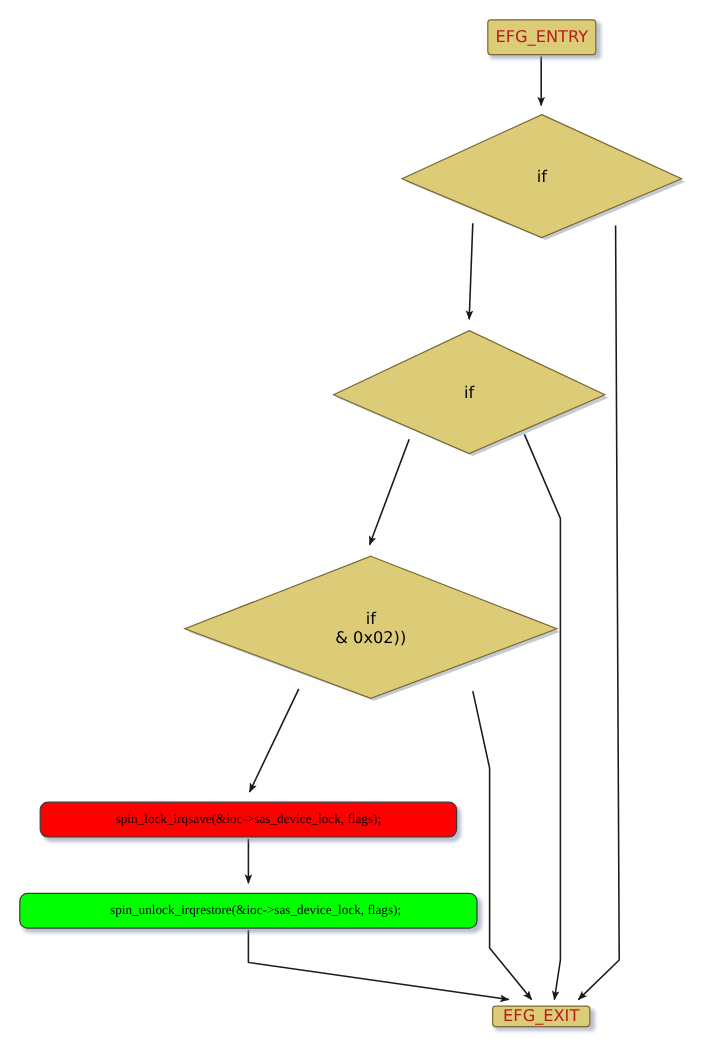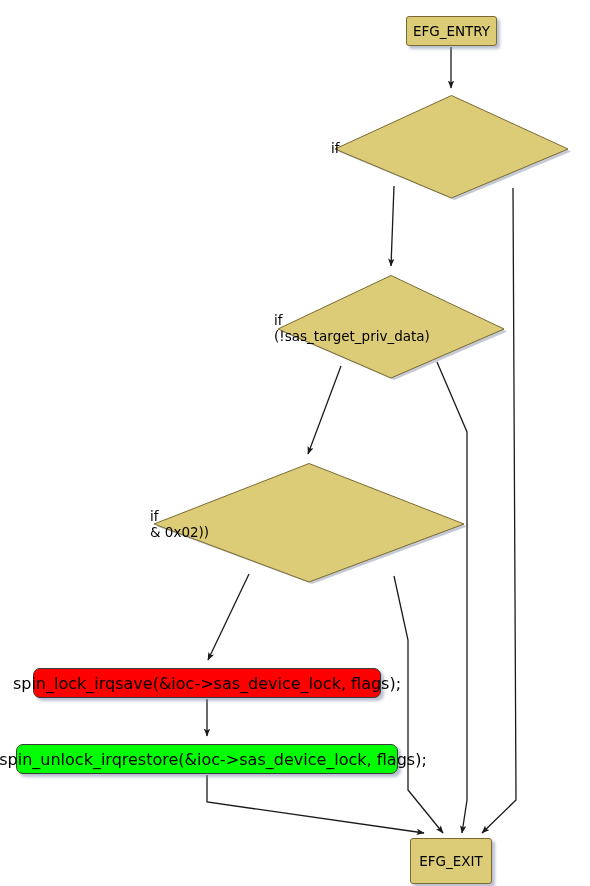--- a/index.html
+++ b/index.html
@@ -28,54 +28,55 @@
   }
   
   .terminal {
     background: #DDCC77;
     border: 1px solid #7A6A32;
     border-radius: 3px;
     box-shadow: 3px 3px 3px rgba(130,140,170,0.55);
     display: flex;
     align-items: center;
     justify-content: center;
-    color: #000000;
+    color: #b91c1c;
     font-size: 13.5px;
     white-space: nowrap;
   }
   
   .stmt {
     border: 1px solid #3A3A3A;
     border-radius: 7px;
     box-shadow: 3px 3px 3px rgba(130,140,170,0.55);
     display: flex;
     align-items: center;
     justify-content: center;
     color: #000000;
-    font-size: 16px;
+    font-size: 11px;
     white-space: nowrap;
     padding: 0 8px;
+    font-family: Liberation Serif, serif;
   }
   .stmt-red  { background: #FF0000; }
   .stmt-green{ background: #00FF00; }
 
   
   .diamond-wrap { position: absolute; }
   .diamond-shape {
     position: absolute;
     left: 0; top: 0;
     width: 100%; height: 100%;
   }
   .diamond-label {
     position: absolute;
     left: 0; top: 0;
     width: 100%; height: 100%;
     display: flex;
     flex-direction: column;
-    align-items: flex-start;
+    align-items: center;
     justify-content: center;
     color: #000000;
     font-size: 13.5px;
     line-height: 16px;
     text-align: center;
     pointer-events: none;
   }
   .diamond-label .ln { display: block; white-space: nowrap; }
 </style>
 </head>
@@ -117,21 +118,20 @@
     </div>
   </div>
 
   <div class="diamond-wrap" style="left:274px; top:274px; width:234px; height:108px;">
     <svg class="diamond-shape" viewBox="0 0 234 108" preserveAspectRatio="none">
       <polygon points="120,5.5 233,57.5 120,106 7,57.5" fill="#8A93AA" opacity="0.5"></polygon>
       <polygon points="117,1.5 230,55 117,104 4,55" fill="#DDCC77" stroke="#7A6A32" stroke-width="1"></polygon>
     </svg>
     <div class="diamond-label">
       <span class="ln">if</span>
-      <span class="ln">(!sas_target_priv_data)</span>
     </div>
   </div>
 
   <div class="diamond-wrap" style="left:150px; top:462px; width:318px; height:124px;">
     <svg class="diamond-shape" viewBox="0 0 318 124" preserveAspectRatio="none">
       <polygon points="162,5.5 317,64.5 162,122 7,64.5" fill="#8A93AA" opacity="0.5"></polygon>
       <polygon points="159,1.5 314,62 159,120 4,62" fill="#DDCC77" stroke="#7A6A32" stroke-width="1"></polygon>
     </svg>
     <div class="diamond-label">
       <span class="ln">if</span>
@@ -140,17 +140,17 @@
   </div>
 
   <div class="node stmt stmt-red" style="left:33px; top:668px; width:348px; height:30px;">
     <span>spin_lock_irqsave(&amp;ioc-&gt;sas_device_lock, flags);</span>
   </div>
 
   <div class="node stmt stmt-green" style="left:16px; top:744px; width:382px; height:30px;padding-left:20px;">
     <span>spin_unlock_irqrestore(&amp;ioc-&gt;sas_device_lock, flags);</span>
   </div>
 
-  <div class="node terminal" style="left:410px; top:838px; width:82px; height:46px;">
+  <div class="node terminal" style="left:410px; top:838px; width:82px; height:18px;">
     <span>EFG_EXIT</span>
   </div>
 
 </div>
 
 </body></html>

